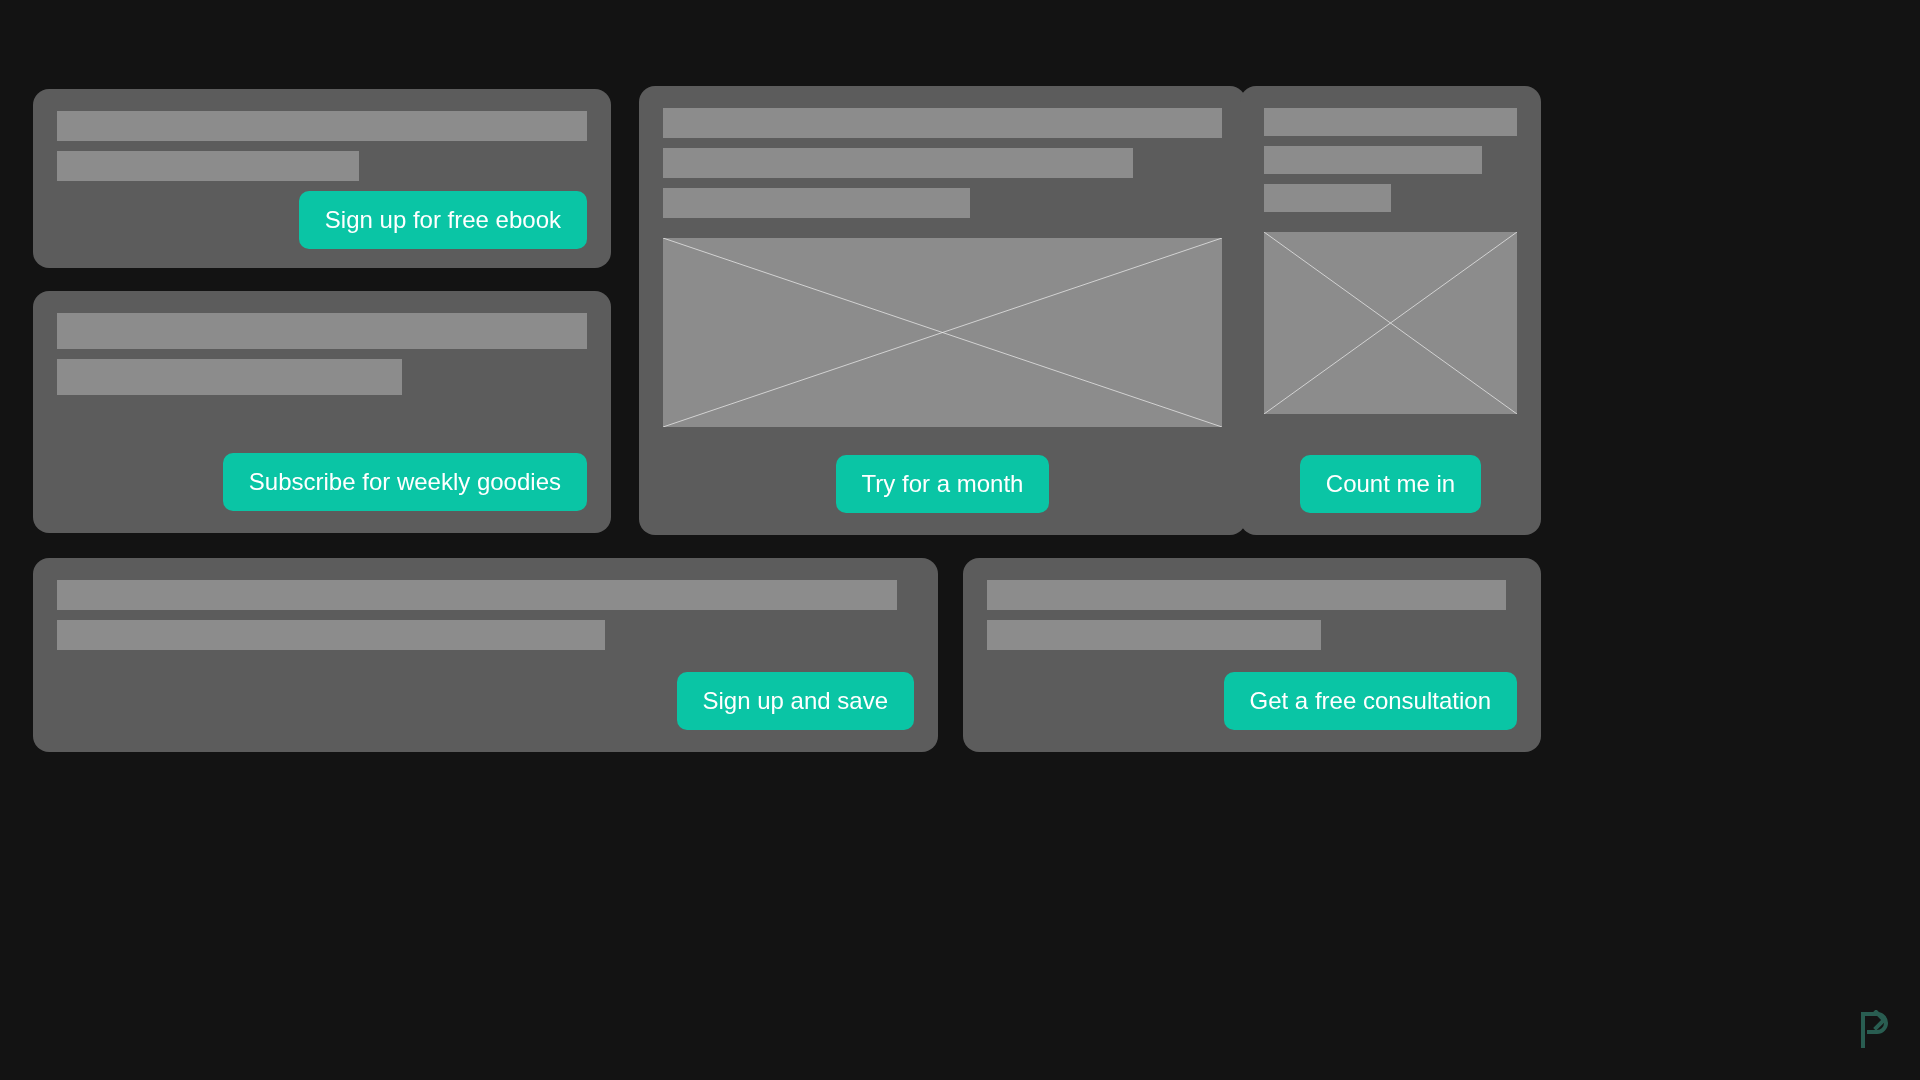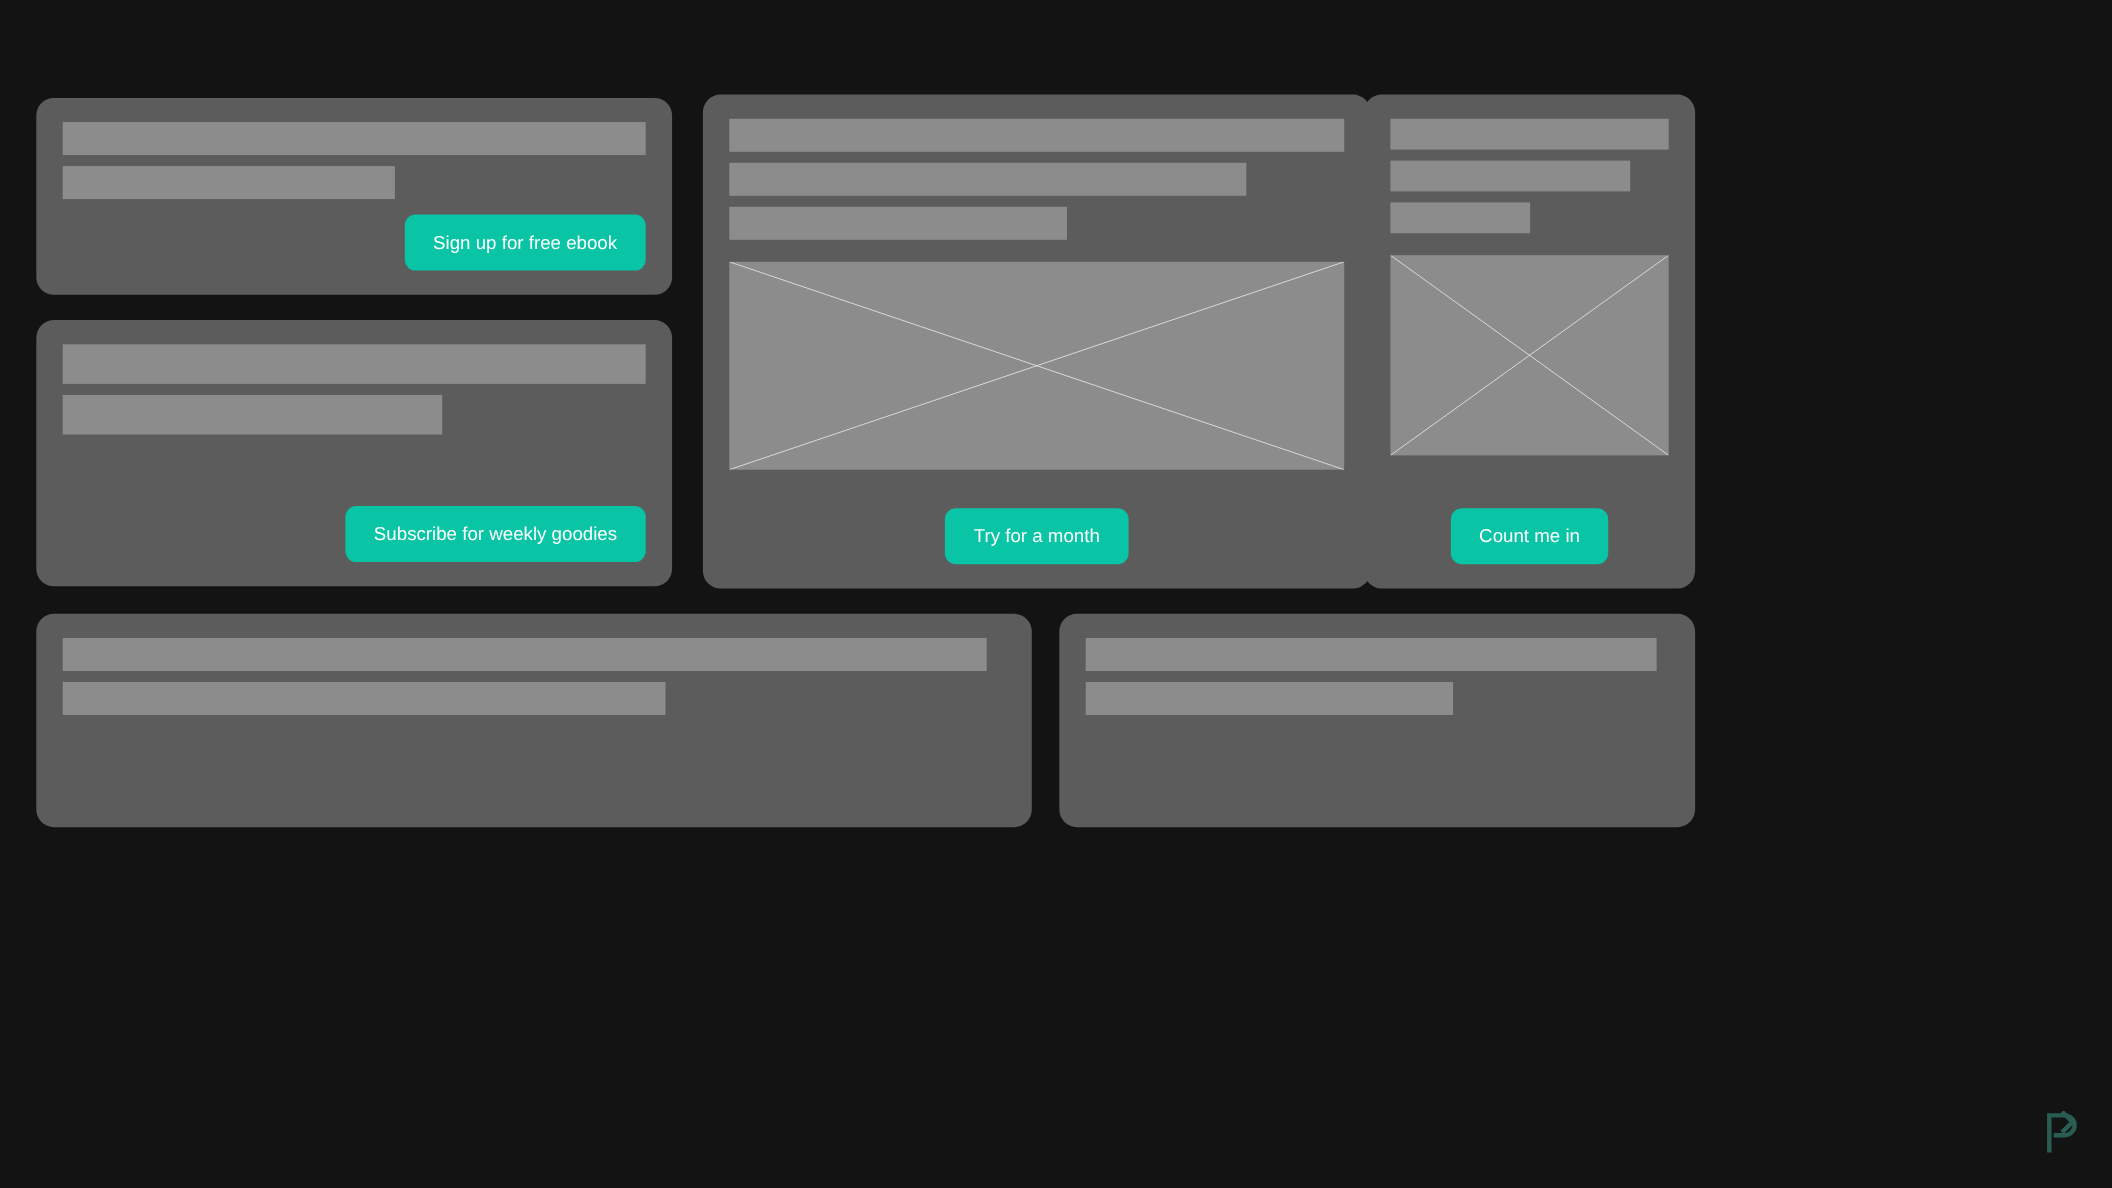--- a/index.html
+++ b/index.html
@@ -47,21 +47,21 @@
     overflow:hidden;
   }
   .img-ph svg { display:block; width:100%; height:100%; }
 
   
   .cta {
     background:#0ac5a5;
     color:#ffffff;
     border:none;
     border-radius:10px;
-    font-size:17px;
+    font-size:24px;
     font-family:"Liberation Sans", sans-serif;
     line-height:1;
     padding:17px 26px;
     cursor:pointer;
     white-space:nowrap;
     display:inline-flex;
     align-items:center;
     justify-content:center;
   }
   .cta-row { display:flex; margin-top:auto; }
@@ -163,27 +163,33 @@
       <div class="cta-row center">
         <button class="cta">Count me in</button>
       </div>
     </div>
   </div>
 
   <div class="card" id="card-save">
     <div class="card-inner">
       <div class="bar"></div>
       <div class="bar"></div>
+      <div class="cta-row right">
+        <button class="cta">Sign up and save</button>
+      </div>
     </div>
   </div>
 
   <div class="card" id="card-consultation">
     <div class="card-inner">
       <div class="bar"></div>
       <div class="bar"></div>
+      <div class="cta-row right">
+        <button class="cta">Get a free consultation</button>
+      </div>
     </div>
   </div>
 
   <div class="watermark">
     <svg viewBox="0 0 34 38" aria-hidden="true">
       <path d="M5 36 L5 4 L19 4 A9 9 0 0 1 19 22 L11 22" fill="none" stroke="#2e6b5c" stroke-width="4" stroke-linecap="square"></path>
       <path d="M18 2 L26 10 L18 18" fill="none" stroke="#2e6b5c" stroke-width="4" stroke-linecap="square" stroke-linejoin="miter"></path>
     </svg>
   </div>
 

